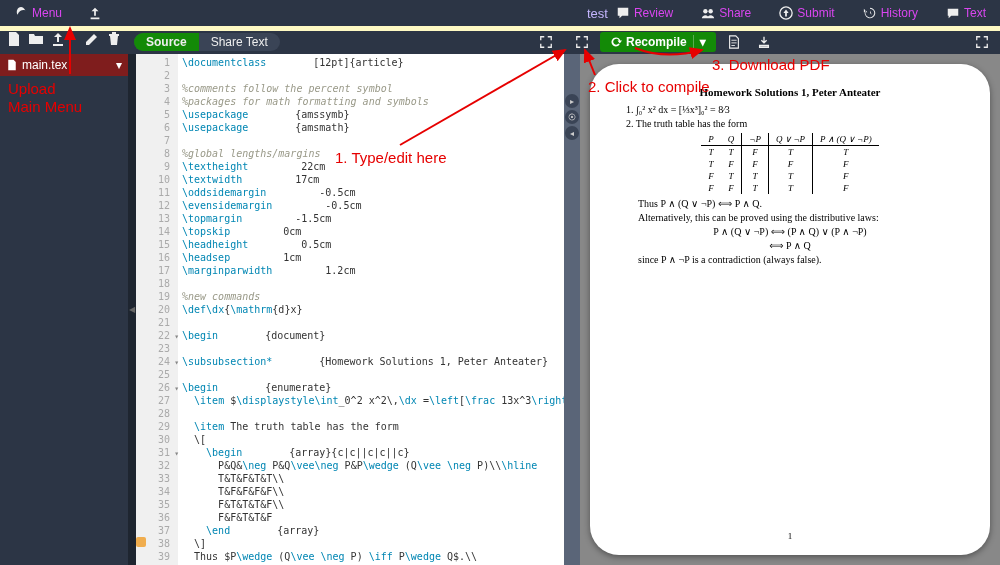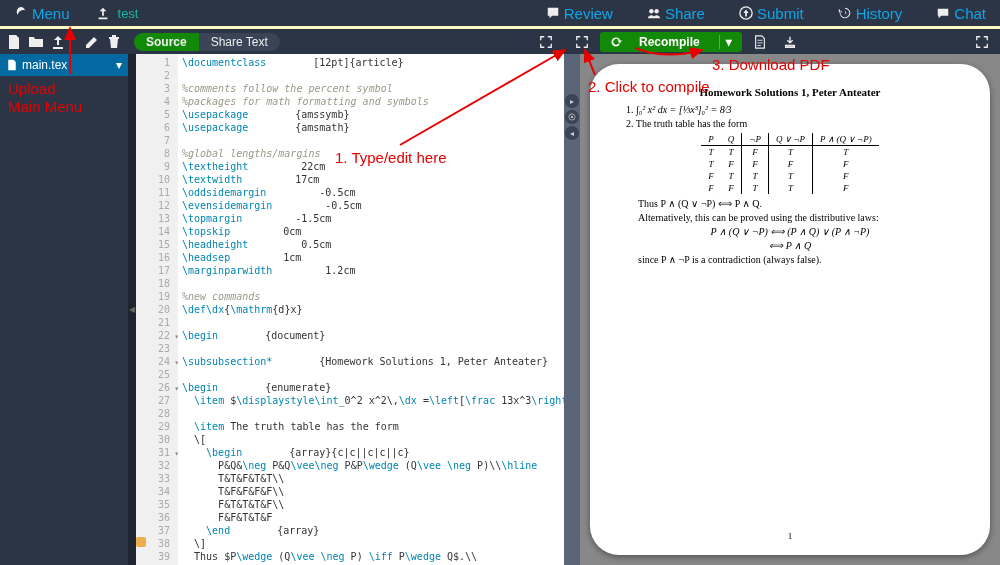--- a/index.html
+++ b/index.html
@@ -1,41 +1,41 @@
 <!DOCTYPE html>
 <html><head>
 <meta charset="utf-8">
 <style>
 * { margin: 0; padding: 0; box-sizing: border-box; }
 body { font-family: -apple-system, BlinkMacSystemFont, "Segoe UI", Arial, sans-serif; font-size: 13px; background: #1e2530; color: #ddd; overflow: hidden; width: 1000px; height: 565px; position: relative; }
 .topbar { height: 26px; background: #2c3545; display: flex; align-items: center; padding: 0 6px; color: #fff; }
 .topbar-left { display: flex; align-items: center; gap: 10px; }
-.topbar-center { flex: 1; text-align: left; font-size: 13px; color: #14b8a6; }
-.topbar-right { display: flex; align-items: center; gap: 18px; }
-.tbitem { display: flex; align-items: center; gap: 4px; padding: 3px 8px; cursor: pointer; font-size: 15px; color: #0ea5e9; }
+.topbar-center { flex: 1; text-align: right; font-size: 13px; color: #c4b5fd; }
+.topbar-right { display: flex; align-items: center; gap: 12px; }
+.tbitem { display: flex; gap: 4px; padding: 3px 8px; cursor: pointer; font-size: 12px; color: #d946ef; }
 .iconbox { display: inline-flex; width: 14px; height: 14px; align-items: center; justify-content: center; }
 .iconbox svg { width: 14px; height: 14px; fill: #eee; }
 
-.secondbar { height: 28px; background: #2c3545; display: flex; align-items: center; border-top: 3px solid #fef9c3; }
+.secondbar { height: 28px; background: #2c3545; display: flex; align-items: flex-start; border-top: 5px solid #fef9c3; }
 .sb-left { width: 128px; display: flex; align-items: center; gap: 6px; padding: 0 6px; }
 .sb-left .smicon { width: 16px; height: 16px; fill: #eee; cursor: pointer; }
 .sb-middle { flex: 1; display: flex; align-items: center; padding: 0 6px; gap: 6px; }
 .sb-middle-right { margin-left: auto; display: flex; gap: 6px; }
 .sb-right { width: 436px; display: flex; align-items: center; padding: 0 6px; gap: 6px; }
 .pill-tabs { display: inline-flex; border-radius: 11px; overflow: hidden; background: #3a4456; }
 .pill-tab { padding: 2px 12px; font-size: 12px; color: #eee; cursor: pointer; }
 .pill-tab.active { background: #138a07; font-weight: bold; }
-.btn-green { background: #138a07; color: #fff; border-radius: 3px; padding: 3px 10px; display: inline-flex; align-items: center; gap: 17px; font-size: 12px; font-weight: bold; cursor: pointer; }
+.btn-green { background: #138a07; color: #fff; border-radius: 3px; padding: 3px 10px; display: inline-flex; align-items: center; gap: 4px; font-size: 12px; font-weight: bold; cursor: pointer; }
 .btn-green .caret { border-left: 1px solid rgba(255,255,255,0.3); padding-left: 6px; margin-left: 2px; }
 .sq-icon { width: 24px; height: 22px; display: inline-flex; align-items: center; justify-content: center; cursor: pointer; color: #eee; }
 .sq-icon svg { width: 14px; height: 14px; fill: #eee; }
 
 .main { display: flex; height: calc(565px - 54px); }
 .sidebar { width: 128px; background: #2c3545; display: flex; flex-direction: column; }
-.file-item { background: #0369a1; color: #fff; padding: 4px 6px; font-size: 12px; display: flex; align-items: center; gap: 4px; }
+.file-item { background: #7f1d1d; color: #fff; padding: 4px 6px; font-size: 12px; display: flex; align-items: center; gap: 4px; }
 .file-item .caret-r { margin-left: auto; }
 .sidebar-collapse { width: 8px; background: #1e2530; display: flex; align-items: center; justify-content: center; cursor: pointer; }
 .sidebar-collapse .chev { font-size: 8px; color: #666; }
 
 .editor { flex: 1; background: #fff; display: flex; overflow: hidden; position: relative; }
 .gutter { width: 42px; background: #f0f0f0; color: #aaa; font-family: Menlo, Consolas, monospace; font-size: 10px; text-align: right; padding: 2px 0; }
 .gutter .ln { height: 13px; padding-right: 8px; line-height: 13px; position: relative; }
 .gutter .ln .warn { position: absolute; left: 0; top: 0; width: 10px; height: 10px; background: #f0ad4e; border-radius: 2px; }
 .gutter .ln .fold { position: absolute; right: -1px; top: 1px; font-size: 8px; color: #888; }
 .code { flex: 1; font-family: Menlo, Consolas, monospace; font-size: 10px; padding: 2px 4px; color: #333; white-space: pre; overflow: hidden; }
@@ -45,21 +45,21 @@
 .tok-comment { color: #999988; font-style: italic; }
 .tok-brace { color: #333; }
 
 .divider { width: 16px; background: #5a6578; display: flex; flex-direction: column; align-items: center; padding-top: 40px; gap: 2px; }
 .divider .dbtn { width: 14px; height: 14px; background: #3a4456; border-radius: 7px; display: flex; align-items: center; justify-content: center; font-size: 8px; color: #ccc; }
 
 .preview { width: 420px; background: #888; padding: 10px; overflow: hidden; }
 .page { background: #fff; width: 100%; height: 100%; box-shadow: 0 2px 6px rgba(0,0,0,0.4); padding: 22px 24px; font-family: "Times New Roman", serif; font-size: 10px; color: #000; overflow: hidden; position: relative; border-radius: 29px; }
 .page h3 { text-align: center; font-size: 11px; margin-bottom: 6px; font-weight: bold; }
 .page .item { margin: 3px 0 3px 12px; }
-.page .math { display: block; text-align: center; font-style: italic; margin: 3px 0; }
+.page .math { display: block; text-align: center; margin: 3px 0; }
 .truth-table { margin: 4px auto; border-collapse: collapse; font-style: italic; font-size: 9px; }
 .truth-table td, .truth-table th { padding: 1px 7px; text-align: center; font-weight: normal; }
 .truth-table thead th { border-bottom: 1px solid #000; }
 .truth-table .vr { border-right: 1px solid #000; }
 .page .pagenum { position: absolute; bottom: 14px; left: 0; right: 0; text-align: center; font-size: 9px; }
 
 
 .anno { position: absolute; color: #e60000; font-size: 15px; font-weight: 500; pointer-events: none; z-index: 50; }
 .arrow { position: absolute; pointer-events: none; z-index: 49; }
 </style>
@@ -121,21 +121,21 @@
           </svg>
         </span>
         <span>History</span>
       </div>
     <div class="tbitem">
         <span class="iconbox">
           <svg viewBox="0 0 16 16">
             <path d="M2 3h12v8H6l-3 3v-3H2z"></path>
           </svg>
         </span>
-        <span>Chat</span>
+        <span>Text</span>
       </div>
   </div>
 </div>
 
 <div class="secondbar">
   <div class="sb-left">
     <svg class="smicon" viewBox="0 0 16 16">
         <path d="M3 1h7l3 3v11H3z" fill="#eee"></path>
       </svg>
     <svg class="smicon" viewBox="0 0 16 16">

